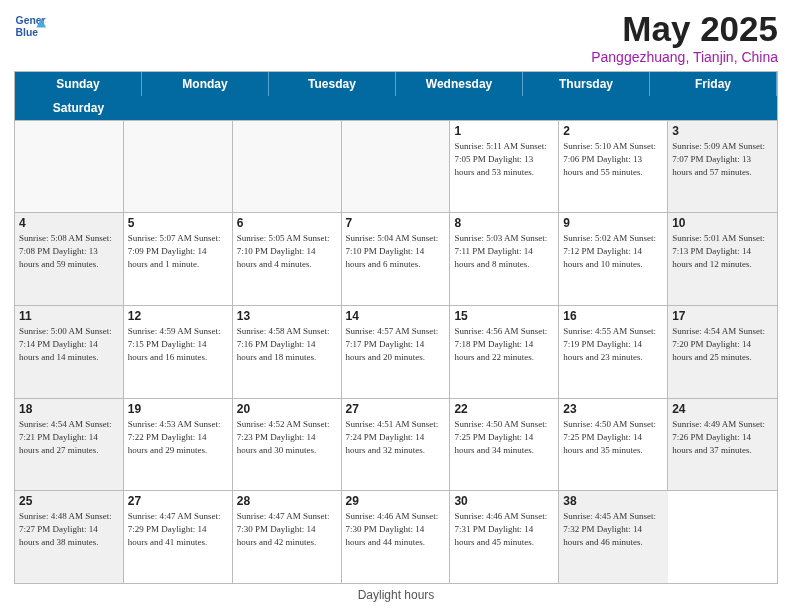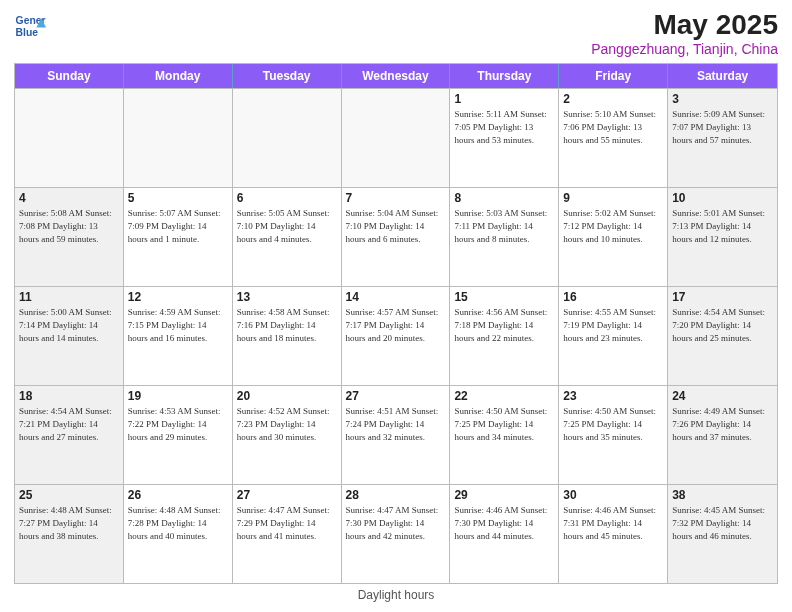--- a/index.html
+++ b/index.html
@@ -29,39 +29,39 @@
       gap: 4px;
     }
     .logo-icon {
       width: 32px;
       height: 32px;
     }
     .title-block {
       text-align: right;
     }
     .month-title {
-      font-size: 28px;
+      font-size: 35px;
       font-weight: bold;
       color: #222;
       line-height: 1.1;
     }
     .subtitle {
       font-size: 14px;
       color: #a21caf;
     }
     .calendar {
       flex: 1;
       display: flex;
       flex-direction: column;
       border: 1px solid #bbb;
     }
     .day-headers {
       display: grid;
-      grid-template-columns: repeat(7, 1fr);
-      background: #8b5cf6;
+      grid-template-columns: repeat(6, 1fr);
+      background: #0369a1;
     }
     .day-header {
       color: #fff;
       font-size: 12px;
       font-weight: bold;
       text-align: center;
       padding: 5px 2px;
       border-right: 1px solid #5aa0d0;
     }
     .day-header:last-child { border-right: none; }
@@ -320,27 +320,20 @@
         </div>
         <div class="week-row">
           <div class="day-cell shaded">
             <span class="day-number">25</span>
             <div class="day-info">Sunrise: 4:48 AM
 Sunset: 7:27 PM
 Daylight: 14 hours
 and 38 minutes.</div>
           </div>
           <div class="day-cell">
-            <span class="day-number">26</span>
-            <div class="day-info">Sunrise: 4:48 AM
-Sunset: 7:28 PM
-Daylight: 14 hours
-and 40 minutes.</div>
-          </div>
-          <div class="day-cell">
             <span class="day-number">27</span>
             <div class="day-info">Sunrise: 4:47 AM
 Sunset: 7:29 PM
 Daylight: 14 hours
 and 41 minutes.</div>
           </div>
           <div class="day-cell">
             <span class="day-number">28</span>
             <div class="day-info">Sunrise: 4:47 AM
 Sunset: 7:30 PM

